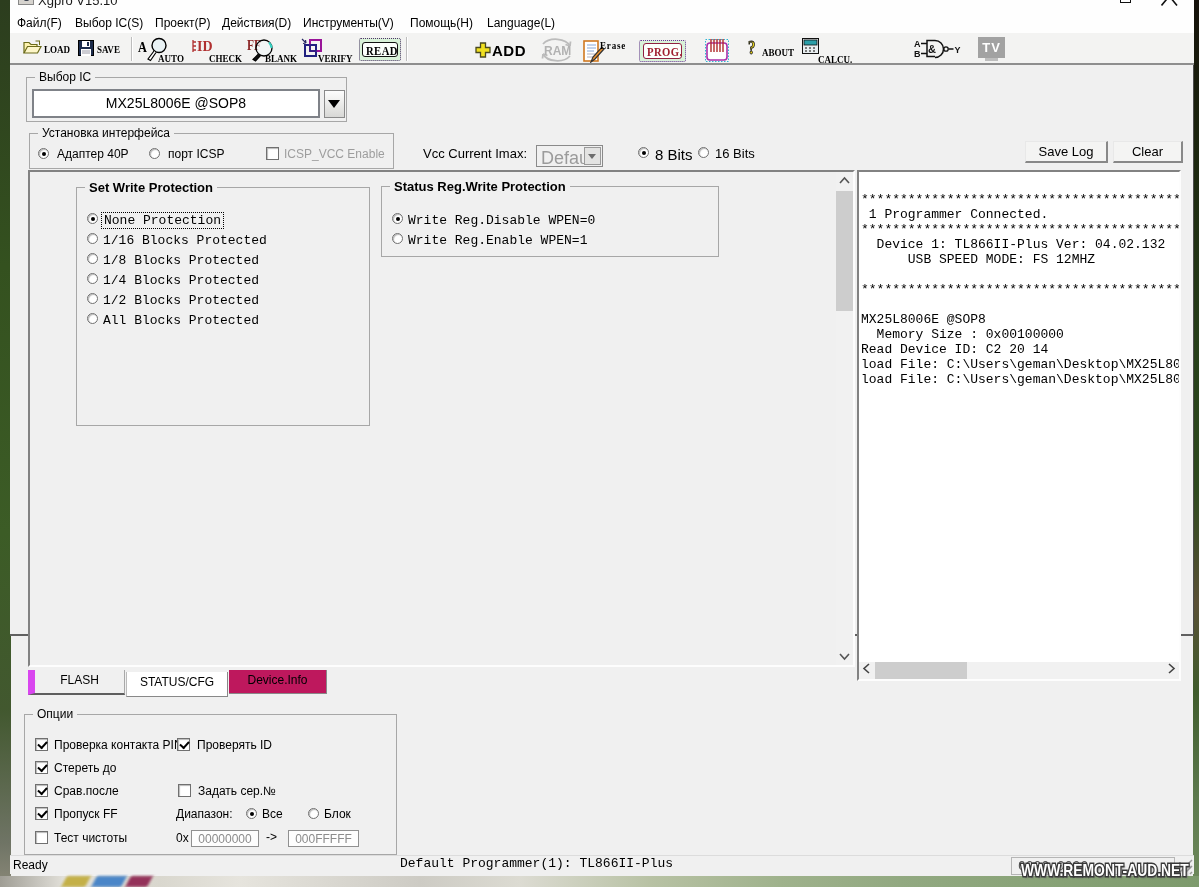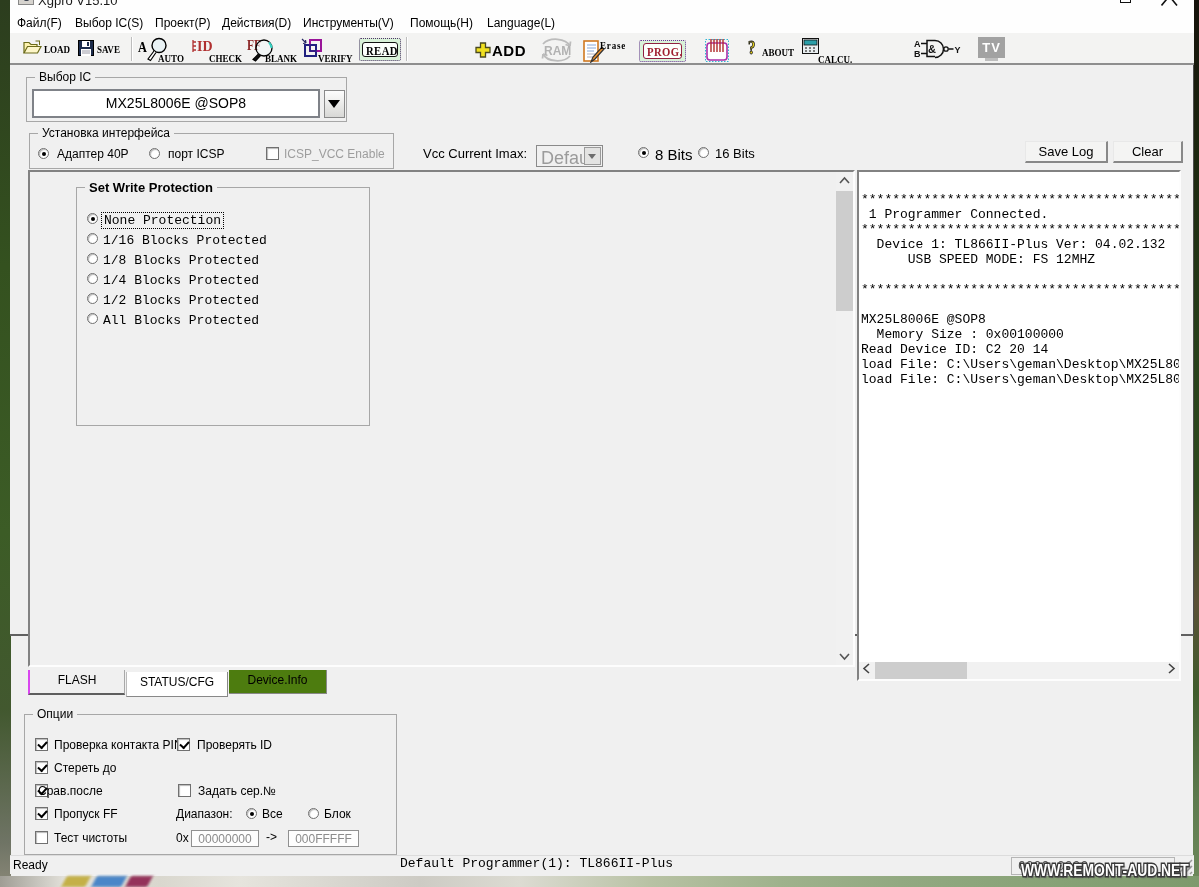--- a/index.html
+++ b/index.html
@@ -194,20 +194,27 @@
       <div class="r" style="left:10px;top:65px"></div>
       <div class="a mono lbl" style="left:26px;top:65px">1/8 Blocks Protected</div>
       <div class="r" style="left:10px;top:85px"></div>
       <div class="a mono lbl" style="left:26px;top:85px">1/4 Blocks Protected</div>
       <div class="r" style="left:10px;top:105px"></div>
       <div class="a mono lbl" style="left:26px;top:105px">1/2 Blocks Protected</div>
       <div class="r" style="left:10px;top:125px"></div>
       <div class="a mono lbl" style="left:26px;top:125px">All Blocks Protected</div>
     </div>
 
+    <div class="g" style="left:351px;top:14px;width:338px;height:71px">
+      <s style="font-weight:bold;font-size:13px">Status Reg.Write Protection</s>
+      <div class="r on" style="left:10px;top:26px"></div>
+      <div class="a mono lbl" style="left:26px;top:26px">Write Reg.Disable WPEN=0</div>
+      <div class="r" style="left:10px;top:46px"></div>
+      <div class="a mono lbl" style="left:26px;top:46px">Write Reg.Enable WPEN=1</div>
+    </div>
 
     <div class="a" style="right:0;top:0;width:17px;height:493px;background:#f1f1f1"></div>
     <svg class="a" style="right:2px;top:4px" width="13" height="9">
         <path d="M2 7 L6.5 2 L11 7" fill="none" stroke="#555" stroke-width="1.6"></path>
       </svg>
     <svg class="a" style="right:2px;bottom:4px" width="13" height="9">
         <path d="M2 2 L6.5 7 L11 2" fill="none" stroke="#555" stroke-width="1.6"></path>
       </svg>
     <div class="a" style="right:0;top:19px;width:17px;height:120px;background:#cdcdcd"></div>
   </div>
@@ -231,34 +238,34 @@
     <div class="a" style="left:0;bottom:0;width:320px;height:17px;background:#f1f1f1"></div>
     <svg class="a" style="left:3px;bottom:4px" width="9" height="13">
         <path d="M7 2 L2 6.5 L7 11" fill="none" stroke="#444" stroke-width="1.6"></path>
       </svg>
     <svg class="a" style="right:3px;bottom:4px" width="9" height="13">
         <path d="M2 2 L7 6.5 L2 11" fill="none" stroke="#444" stroke-width="1.6"></path>
       </svg>
     <div class="a" style="left:16px;bottom:0;width:92px;height:17px;background:#cdcdcd"></div>
   </div>
 
-  <div class="a" style="left:18px;top:670px;width:97px;height:25px;background:#f0f0f0;border-left:2px solid #d946ef;border-right:1px solid #a8a8a8;border-bottom:2px solid #5e5e5e;text-align:center;line-height:21px">FLASH</div>
+  <div class="a" style="left:18px;top:670px;width:97px;height:25px;background:#f0f0f0;border-left:7px solid #d946ef;border-right:1px solid #a8a8a8;border-bottom:2px solid #5e5e5e;text-align:center;line-height:21px">FLASH</div>
   <div class="a" style="left:116px;top:672px;width:102px;height:25px;background:#fff;border-left:1px solid #bbb;border-right:1px solid #888;border-bottom:1px solid #888;text-align:center;line-height:21px">STATUS/CFG</div>
-  <div class="a" style="left:219px;top:670px;width:98px;height:24px;background:#4d7c0f;border-right:1px solid #888;border-bottom:1px solid #888;text-align:center;line-height:21px">Device.Info</div>
+  <div class="a" style="left:219px;top:670px;width:98px;height:24px;background:#be185d;border-right:1px solid #888;border-bottom:1px solid #888;text-align:center;line-height:21px">Device.Info</div>
 
   <div class="g" style="left:14px;top:714px;width:373px;height:141px">
     <s>Опции</s>
     <div class="c on" style="left:10px;top:23px"></div>
       <div class="a lbl" style="left:29px;top:23px">Проверка контакта PIN</div>
     <div class="c on" style="left:152px;top:23px"></div>
       <div class="a lbl" style="left:172px;top:23px">Проверять ID</div>
     <div class="c on" style="left:10px;top:46px"></div>
       <div class="a lbl" style="left:29px;top:46px">Стереть до</div>
     <div class="c on" style="left:10px;top:69px"></div>
-      <div class="a lbl" style="left:13px;top:69px">Срав.после</div>
+      <div class="a lbl" style="left:29px;top:69px">Срав.после</div>
     <div class="c" style="left:153px;top:69px"></div>
       <div class="a lbl" style="left:173px;top:69px">Задать сер.№</div>
     <div class="c on" style="left:10px;top:92px"></div>
       <div class="a lbl" style="left:29px;top:92px">Пропуск FF</div>
     <div class="a lbl" style="left:151px;top:92px">Диапазон:</div>
     <div class="r on" style="left:221px;top:93px"></div>
       <div class="a lbl" style="left:237px;top:92px">Все</div>
     <div class="r" style="left:283px;top:93px"></div>
       <div class="a lbl" style="left:299px;top:92px">Блок</div>
     <div class="c" style="left:10px;top:116px"></div>

